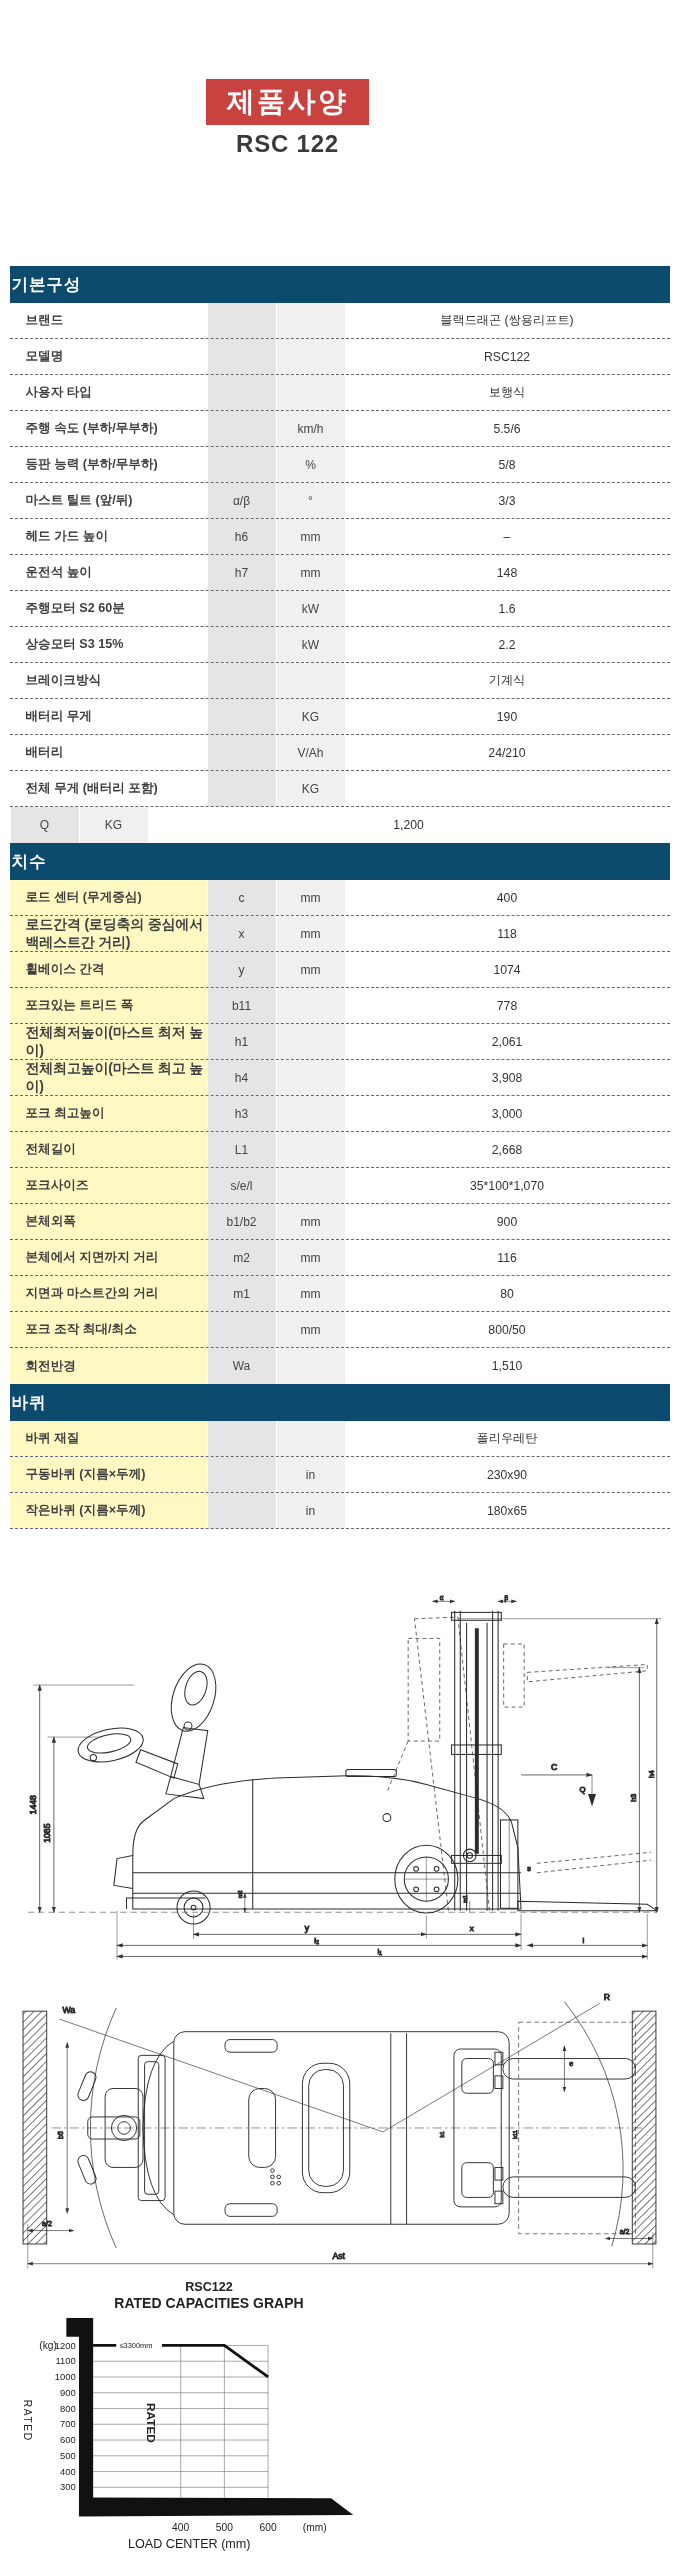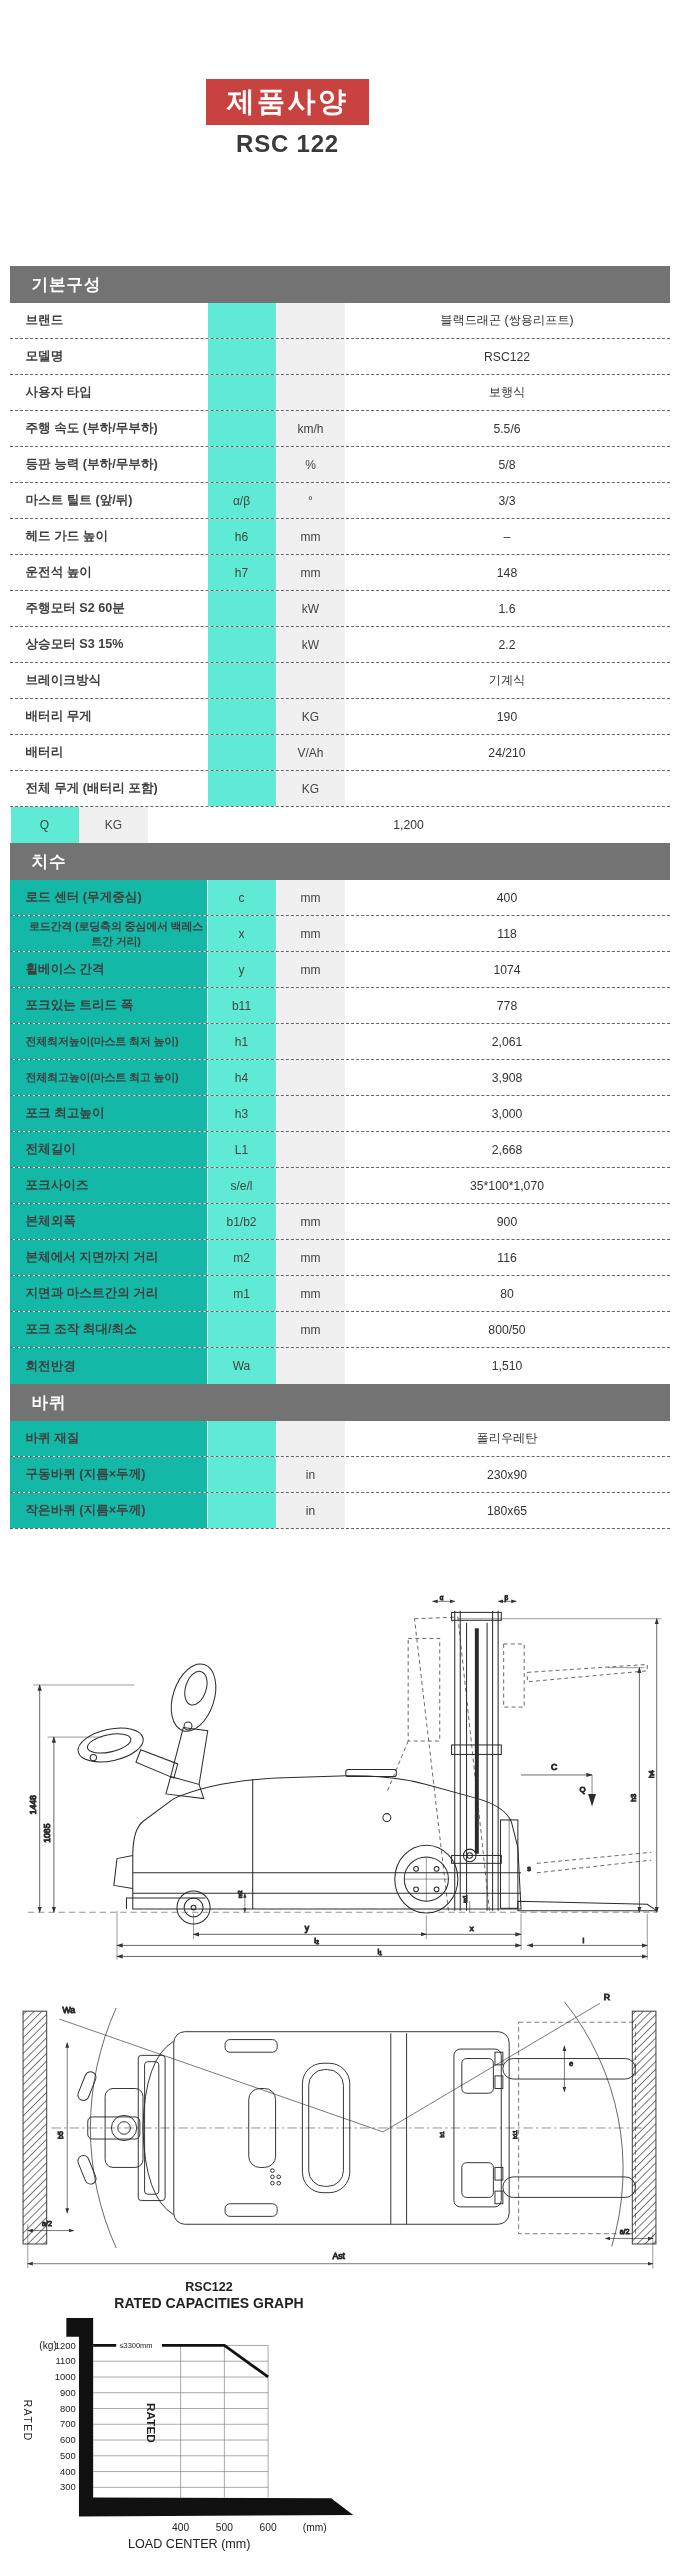--- a/index.html
+++ b/index.html
@@ -11,33 +11,33 @@
   .title-block{position:absolute;top:79px;left:0;width:575px;text-align:center;}
   .badge{
     display:inline-block;background:#c8423f;color:#fff;font-size:28px;font-weight:bold;
     letter-spacing:2.4px;padding:6.3px 20.5px;line-height:1.2;
   }
   .model-name{font-size:24px;font-weight:bold;color:#3a3a3a;letter-spacing:0.8px;margin-top:4.7px;}
   .subtitle{font-size:10.3px;color:#4a4a4a;letter-spacing:4px;margin-top:2.4px;}
   
   .spec-table{position:absolute;top:266px;left:9.5px;width:660px;}
   .sec-header{
-    height:37px;background:#737373;color:#fff;display:flex;align-items:center;
-    padding-left:22px;box-sizing:border-box;
+    height:37px;background:#0c4a6e;color:#fff;display:flex;align-items:center;
+    padding-left:2px;box-sizing:border-box;
   }
   .sec-title{font-size:16.6px;font-weight:bold;letter-spacing:0.8px;}
   .row{display:flex;height:36px;align-items:stretch;border-bottom:0.8px dashed #666;box-sizing:border-box;}
   .sec:not(:last-child) .rows .row:last-child{border-bottom:none;}
   .c{display:flex;align-items:center;box-sizing:border-box;}
   .label{width:197px;padding-left:16px;font-size:12.6px;font-weight:bold;color:#3f3f3f;}
-  .label.small{font-size:11px;letter-spacing:-0.2px;text-align:center;}
-  .sym{width:69px;background:#5eead4;justify-content:center;font-size:12px;color:#444;border-left:1.6px solid #fff;}
+  .label.small{font-size:14px;letter-spacing:-0.2px;}
+  .sym{width:69px;background:#e5e5e5;justify-content:center;font-size:12px;color:#444;border-left:1.6px solid #fff;}
   .unit{width:69px;background:#f0f0f0;justify-content:center;font-size:12px;color:#444;border-left:1.6px solid #fff;}
   .val{flex:1;justify-content:center;font-size:12.2px;color:#333;}
-  .sec.shaded-labels .label{background:#14b8a6;}
+  .sec.shaded-labels .label{background:#fef9c3;}
   
   .drawing{position:absolute;}
   .drawing svg{display:block;}
   
   .graph-title{position:absolute;top:2280px;left:0;width:418px;text-align:center;color:#222;}
   .graph-title .t1{font-size:12.6px;font-weight:bold;}
   .graph-title .t2{font-size:14px;font-weight:bold;margin-top:0.8px;}
   .graph-wrap{position:absolute;top:2310px;left:0;width:418px;height:264px;}
   svg text{fill:#222;}
 </style>

